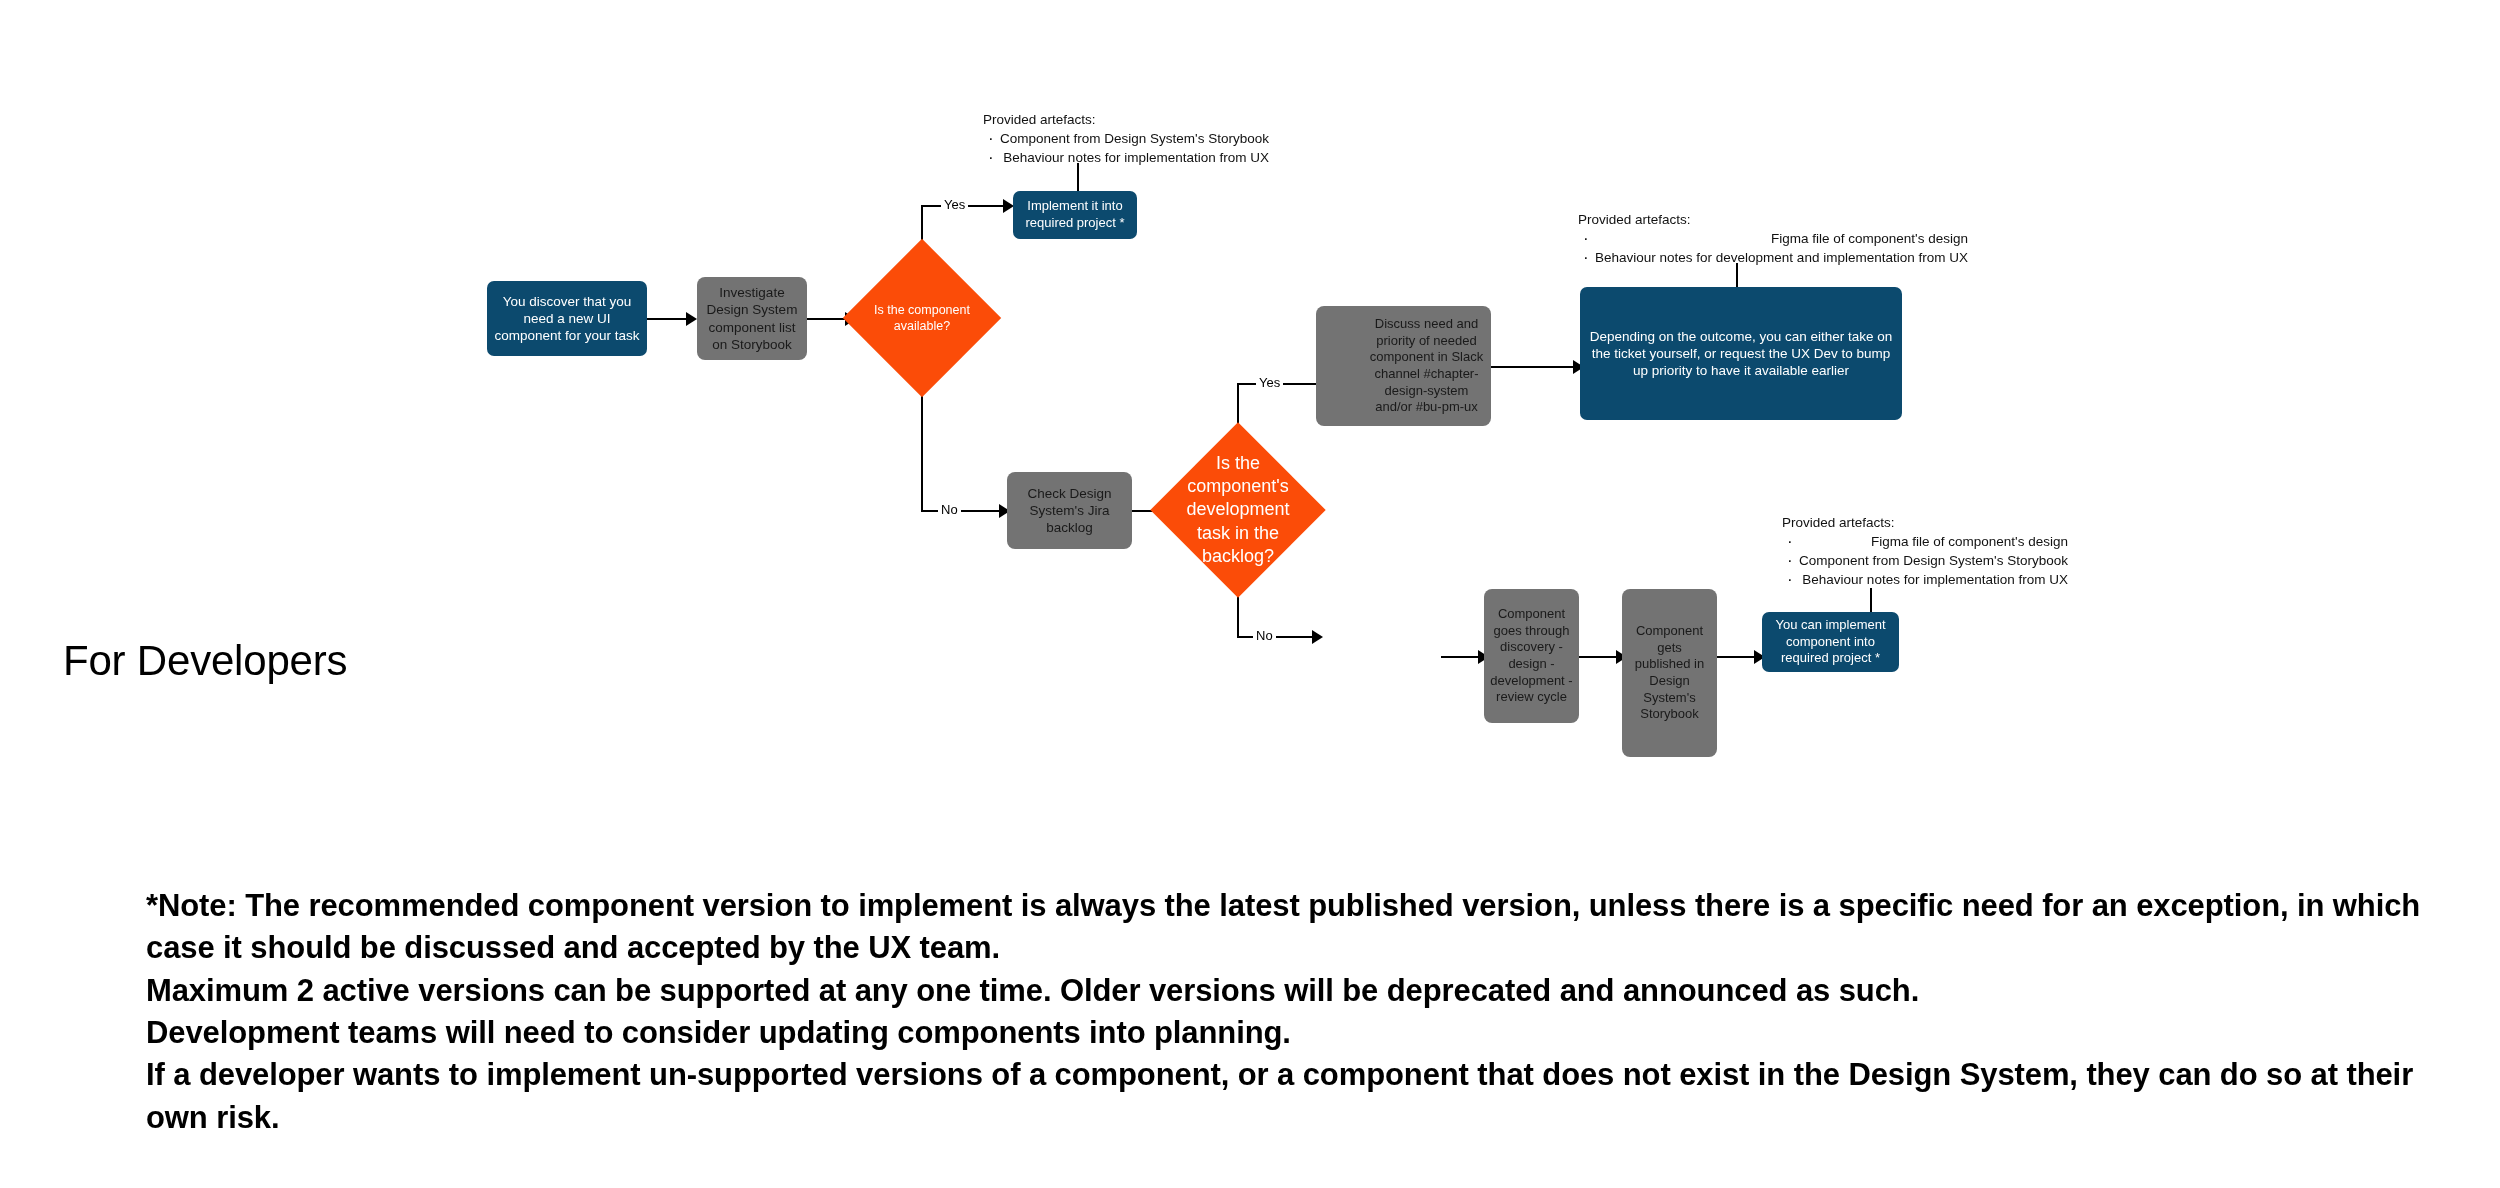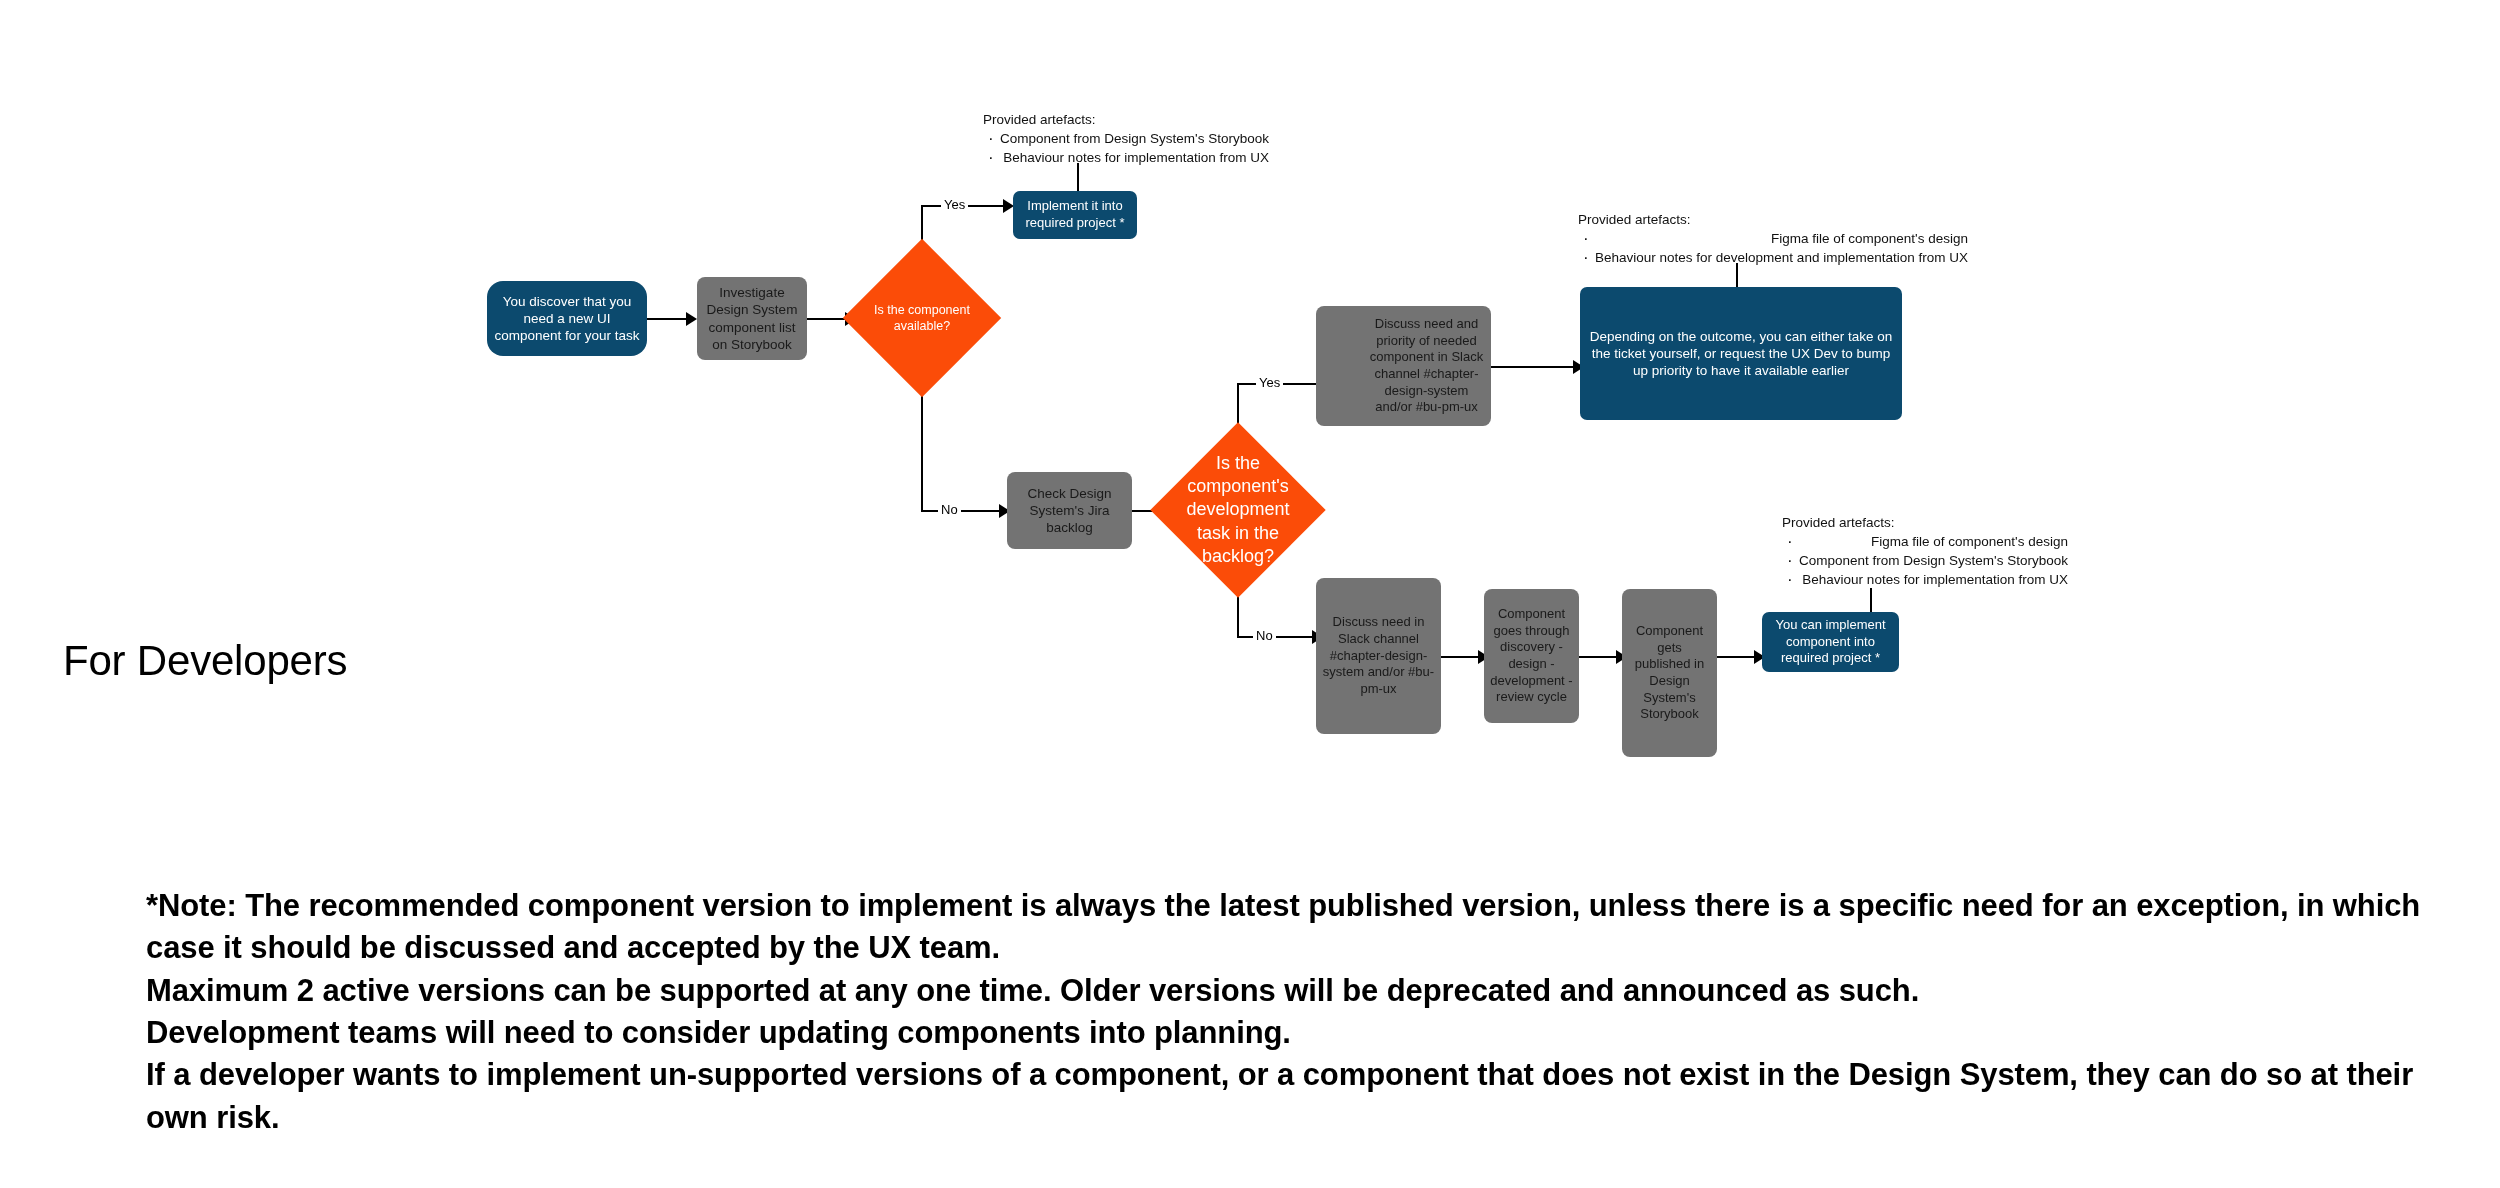--- a/index.html
+++ b/index.html
@@ -179,21 +179,21 @@
   <div class="note" style="left:1782px; top:513px;">
     <span class="note-head">Provided artefacts:</span>
     <ul class="note-list">
       <li>Figma file of component's design</li>
       <li>Component from Design System's Storybook</li>
       <li>Behaviour notes for implementation from UX</li>
     </ul>
   </div>
   <div class="vline" style="left:1870px; top:588px; height:25px;"></div>
 
-  <div class="node dark" style="left:487px; top:281px; width:160px; height:75px; font-size:13.5px;border-radius:16px;">
+  <div class="node dark" style="left:487px; top:281px; width:160px; height:75px; font-size:13.5px;">
     <span class="txt">You discover that you need a new UI component for your task</span>
   </div>
 
   <div class="hline" style="left:647px; top:318px; width:44px;"></div>
   <div class="arrowhead right" style="left:686px; top:312px;"></div>
 
   <div class="node orange" style="left:697px; top:277px; width:110px; height:83px; font-size:13.5px;">
     <span class="txt">Investigate Design System component list on Storybook</span>
   </div>
 
@@ -247,23 +247,20 @@
 
   <div class="node dark" style="left:1580px; top:287px; width:322px; height:133px; font-size:13.5px;">
     <span class="txt">Depending on the outcome, you can either take on the ticket yourself, or request the UX Dev to bump up priority to have it available earlier</span>
   </div>
 
   <div class="vline" style="left:1237px; top:572px; height:66px;"></div>
   <div class="hline" style="left:1237px; top:636px; width:82px;"></div>
   <div class="arrowhead right" style="left:1312px; top:630px;"></div>
   <div class="edge-label" style="left:1253px; top:629px;">No</div>
 
-  <div class="node orange" style="left:1316px; top:578px; width:125px; height:156px; font-size:13px;">
-    <span class="txt">Discuss need in Slack channel #chapter-design-system and/or #bu-pm-ux</span>
-  </div>
 
   <div class="hline" style="left:1441px; top:656px; width:42px;"></div>
   <div class="arrowhead right" style="left:1478px; top:650px;"></div>
 
   <div class="node orange" style="left:1484px; top:589px; width:95px; height:134px; font-size:13px;">
     <span class="txt">Component goes through discovery - design - development - review cycle</span>
   </div>
 
   <div class="hline" style="left:1579px; top:656px; width:42px;"></div>
   <div class="arrowhead right" style="left:1616px; top:650px;"></div>

